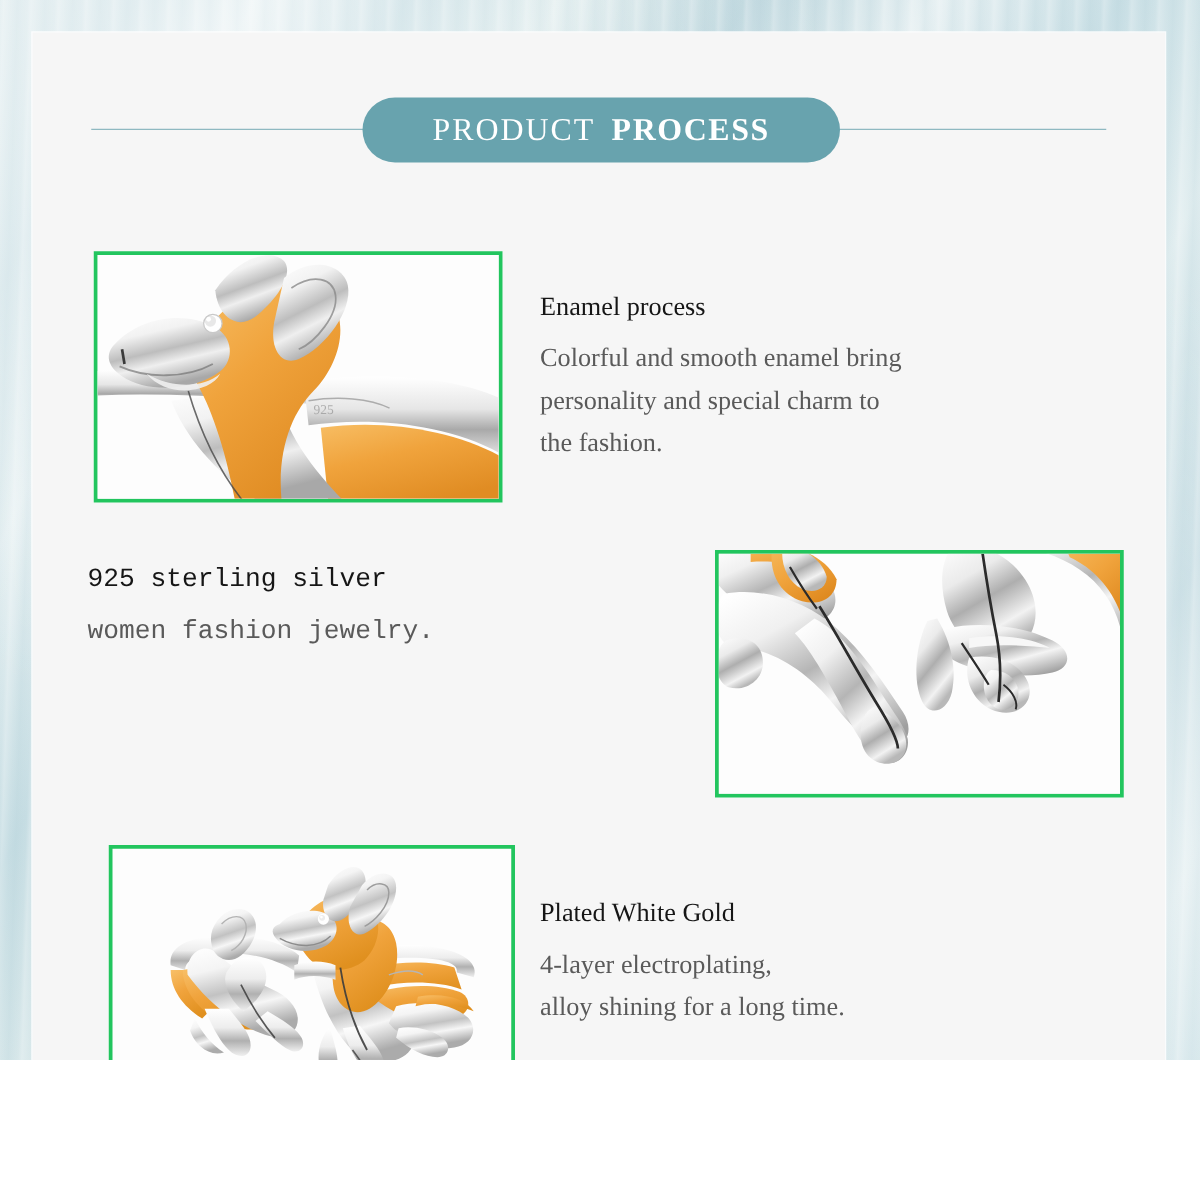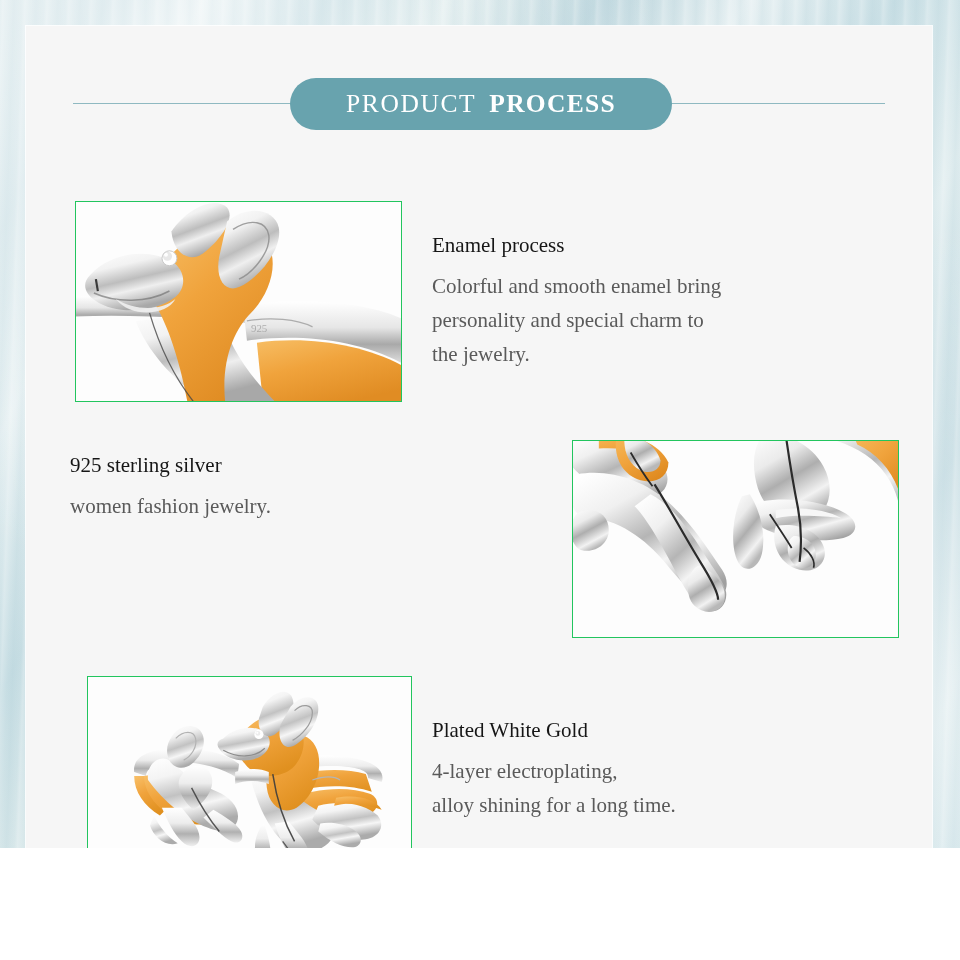--- a/index.html
+++ b/index.html
@@ -98,21 +98,21 @@
     color: #ffffff;
     font-size: 25.5px;
     letter-spacing: 1.6px;
   }
   .pill-word.bold { font-weight: bold; letter-spacing: 1.3px; }
 
   
   .photo {
     position: absolute;
     background: #fdfdfd;
-    border: 1px solid #22c55e;
+    border: 3px solid #22c55e;
     box-sizing: border-box;
     overflow: hidden;
   }
   .block-text { position: absolute; }
   .block-title {
     color: #161616;
     font-size: 21px;
     line-height: 1.15;
     margin: 0 0 12px 0;
     font-weight: normal;
@@ -123,21 +123,21 @@
     font-size: 21px;
     line-height: 1.62;
     margin: 0;
   }
   .block-desc .line { display: block; white-space: nowrap; }
 
   
   #photo-1 { left: 49px;  top: 175px; width: 327px; height: 201px; }
   #text-1  { left: 406px; top: 207px; width: 430px; }
 
-  #text-2  { left: 44px;  top: 427px; width: 450px; }
+  #text-2  { left: 44px;  top: 427px; width: 450px; font-family: Liberation Mono, monospace; }
   #photo-2 { left: 546px; top: 414px; width: 327px; height: 198px; }
 
   #photo-3 { left: 61px;  top: 650px; width: 325px; height: 199px; }
   #text-3  { left: 406px; top: 692px; width: 430px; }
 
   
   .art { width: 100%; height: 100%; display: block; }
 </style>
 </head>
 <body>
@@ -210,21 +210,21 @@
         <path d="M172 120 C 196 116, 222 118, 238 126" stroke="#9c9c9c" stroke-width="1.2" fill="none" opacity="0.8"></path>
         <text x="176" y="131" font-family="Liberation Serif, serif" font-size="11" fill="#9a9a9a" opacity="0.75">925</text>
       </svg>
     </div>
 
     <div class="block-text" id="text-1">
       <h2 class="block-title">Enamel process</h2>
       <p class="block-desc">
         <span class="line">Colorful and smooth enamel bring</span>
         <span class="line">personality and special charm to</span>
-        <span class="line">the jewelry.</span>
+        <span class="line">the fashion.</span>
       </p>
     </div>
 
     <div class="block-text" id="text-2">
       <h2 class="block-title">925 sterling silver</h2>
       <p class="block-desc">
         <span class="line">women fashion jewelry.</span>
       </p>
     </div>
 

